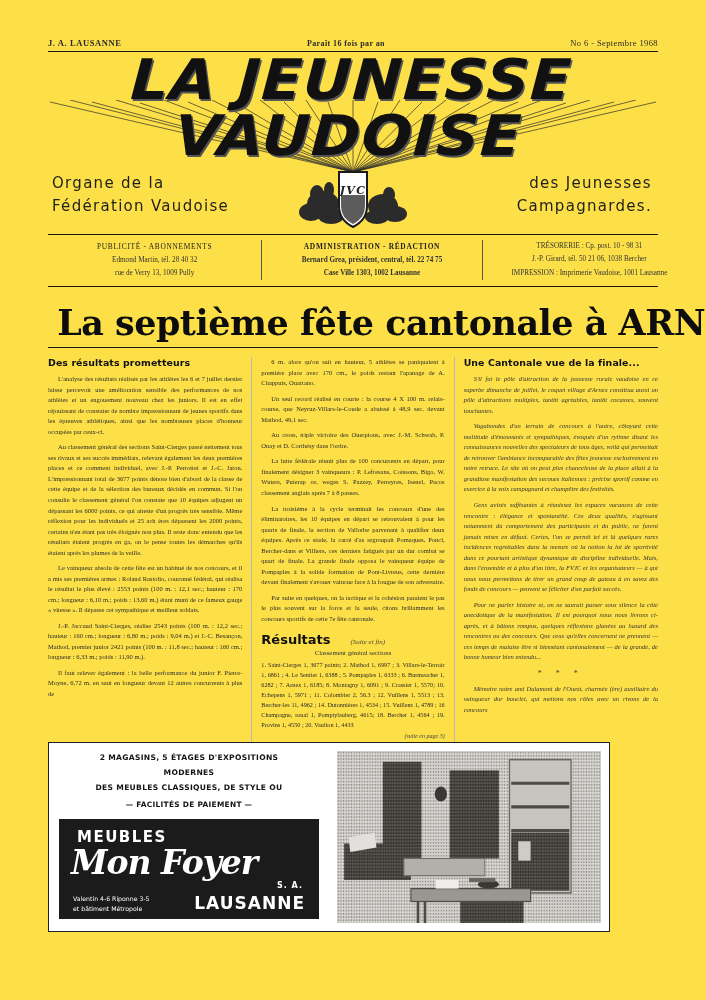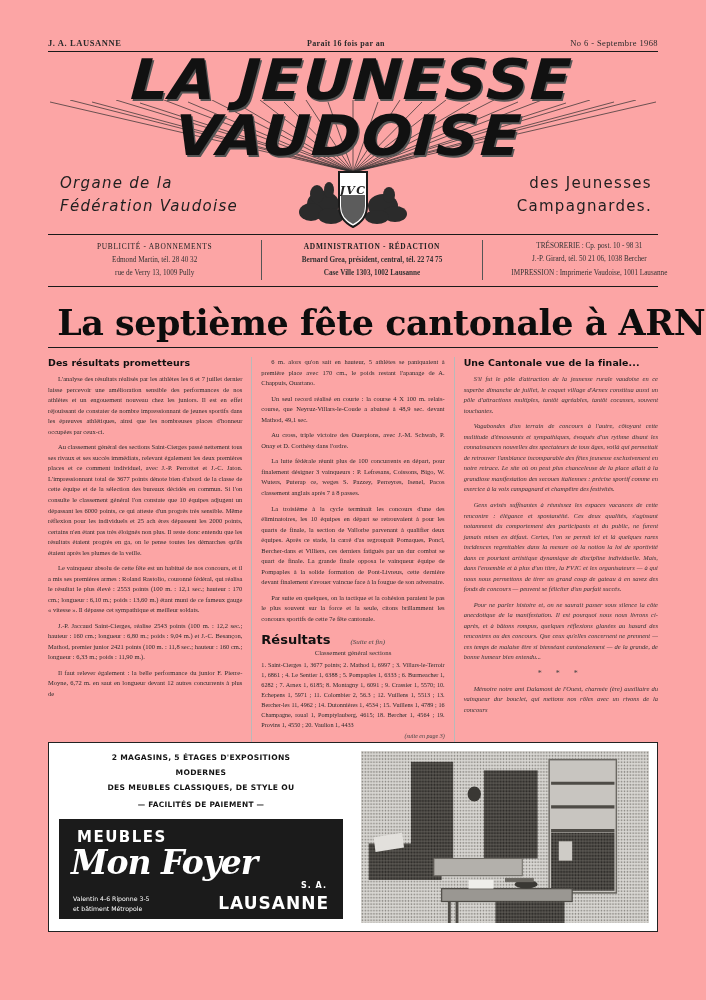--- a/index.html
+++ b/index.html
@@ -4,21 +4,21 @@
 <style>
   html,body{margin:0;padding:0;}
   body{
     width:706px;height:1000px;overflow:hidden;
     background:#ffffff;
     font-family:"Liberation Serif",serif;
     color:#1a1a1a;
   }
   .page{
     position:relative;width:706px;height:1000px;
-    background:#fca5a5;
+    background:#fde047;
     padding:6px;box-sizing:border-box;
   }
   .inner{
     position:absolute;left:48px;top:38px;width:610px;
   }
 
   
   .topline{
     display:flex;justify-content:space-between;align-items:baseline;
     font-size:8.5px;letter-spacing:.4px;color:#2a2a2a;
@@ -47,21 +47,21 @@
     text-shadow:1.5px 1.5px 0 #555;
   }
   .rays{position:absolute;left:0;top:46px;width:610px;height:74px;z-index:1;}
 
   
   .organe{
     position:relative;height:62px;margin-top:-4px;
     font-family:"DejaVu Sans",sans-serif;
     font-size:15px;color:#1f1f1f;letter-spacing:1.3px;
   }
-  .org-left{position:absolute;left:12px;top:2px;line-height:1.55;font-style:italic;}
+  .org-left{position:absolute;left:4px;top:2px;line-height:1.55;}
   .org-right{position:absolute;right:6px;top:2px;text-align:right;line-height:1.55;}
   .shield{position:absolute;left:50%;transform:translateX(-50%);top:-6px;z-index:4;}
 
   
   .infobar{
     display:flex;
     border-top:1.4px solid #1a1a1a;
     border-bottom:1.4px solid #1a1a1a;
     margin-top:2px;
     padding:5px 0 6px 0;
@@ -127,21 +127,21 @@
   .res-list{
     font-size:6.2px;line-height:1.6;text-align:justify;color:#2b2b2b;
   }
   .suite-page{
     text-align:right;font-size:6px;font-style:italic;color:#444;margin-top:3px;
   }
   .stars{text-align:center;font-size:8px;letter-spacing:6px;color:#444;margin:6px 0;}
 
   
   .ad{
-    position:absolute;left:48px;top:742px;width:610px;height:190px;
+    position:absolute;left:48px;top:742px;width:562px;height:190px;
     border:1.2px solid #222;
     box-sizing:border-box;
     display:flex;
     background:#fff;
   }
   .ad-left{flex:0 0 50%;padding:8px 6px 6px 6px;box-sizing:border-box;}
   .ad-lines{
     text-align:center;
     font-family:"DejaVu Sans",sans-serif;
     font-weight:bold;font-size:7.6px;line-height:1.95;

